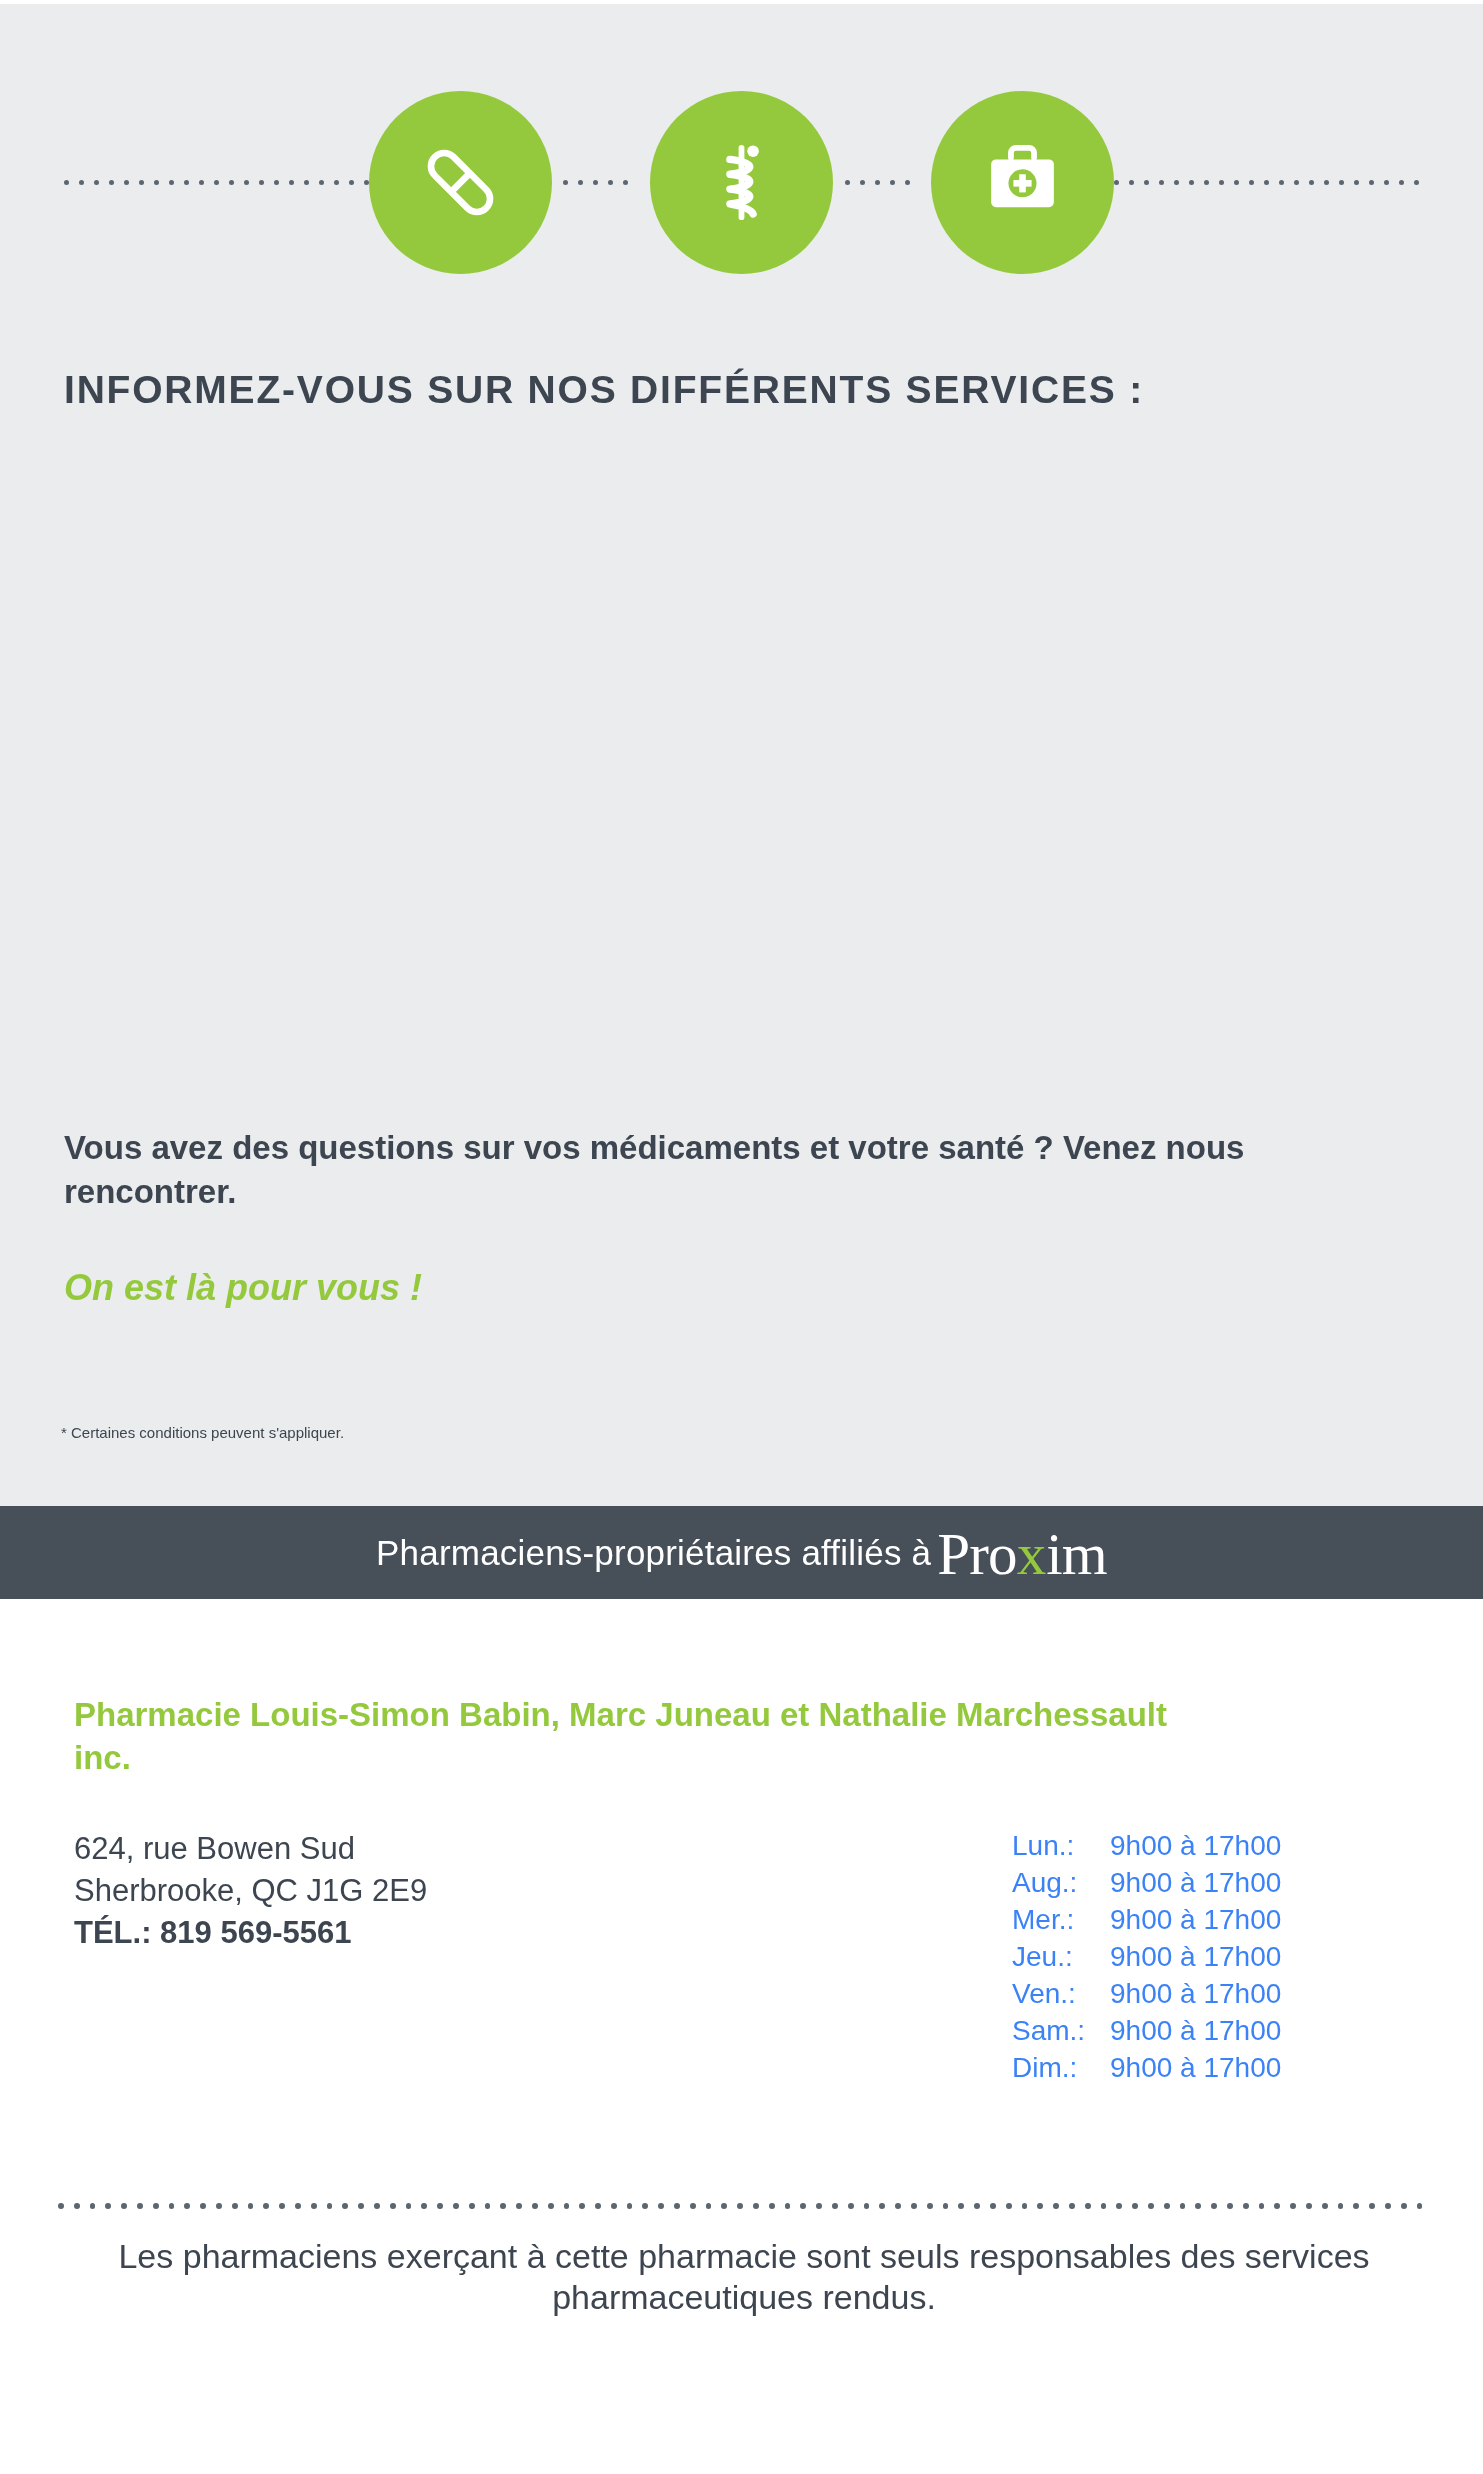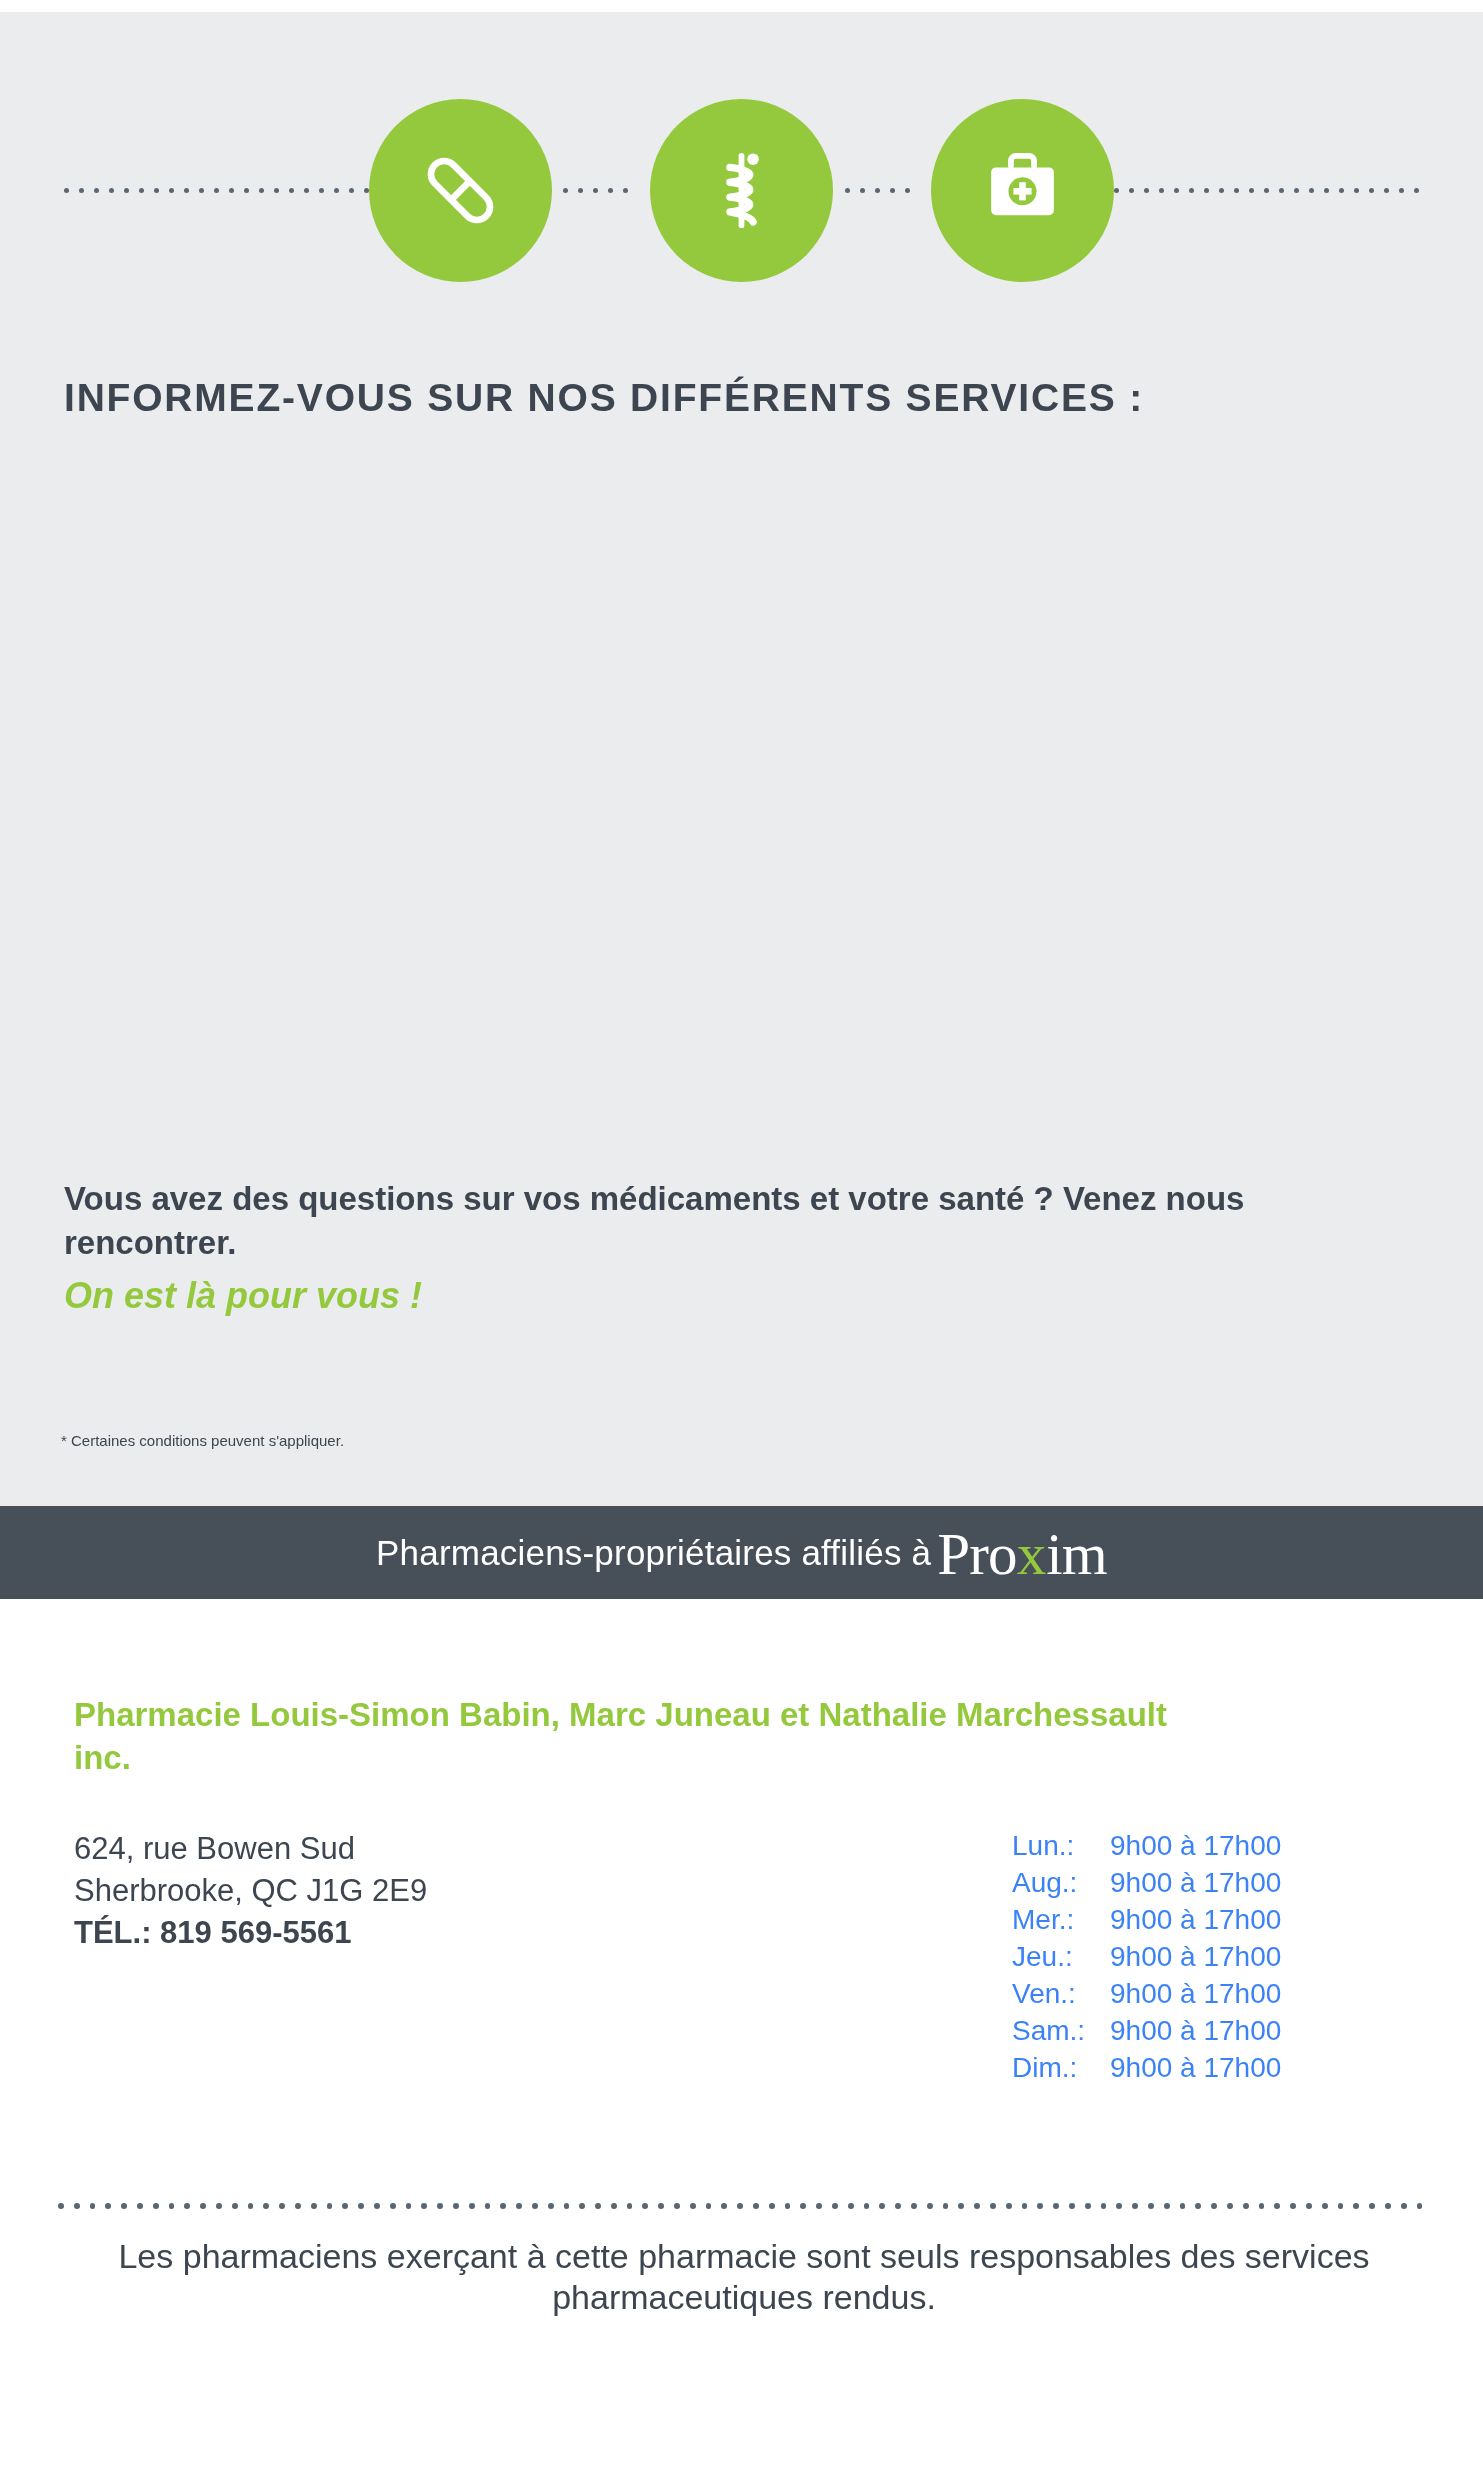--- a/index.html
+++ b/index.html
@@ -17,21 +17,21 @@
     position: relative;
     width: 1483px;
     height: 2475px;
     overflow: hidden;
   }
 
   
   .top-panel {
     position: absolute;
     left: 0;
-    top: 12px;
+    top: 4px;
     width: 1483px;
     height: 1506px;
     background: #eaecee;
   }
 
   
   .icon-strip {
     position: absolute;
     left: 0;
     top: 83px;
@@ -88,21 +88,20 @@
   
   .lead {
     position: absolute;
     left: 64px;
     top: 1122px;
     width: 1339px;
     font-size: 33px;
     line-height: 1.32;
     font-weight: bold;
     color: #3d4650;
-    margin-top: 43px;
   }
   .tagline {
     position: absolute;
     left: 64px;
     top: 1263px;
     font-size: 36px;
     font-weight: bold;
     font-style: italic;
     color: #95c93d;
   }

